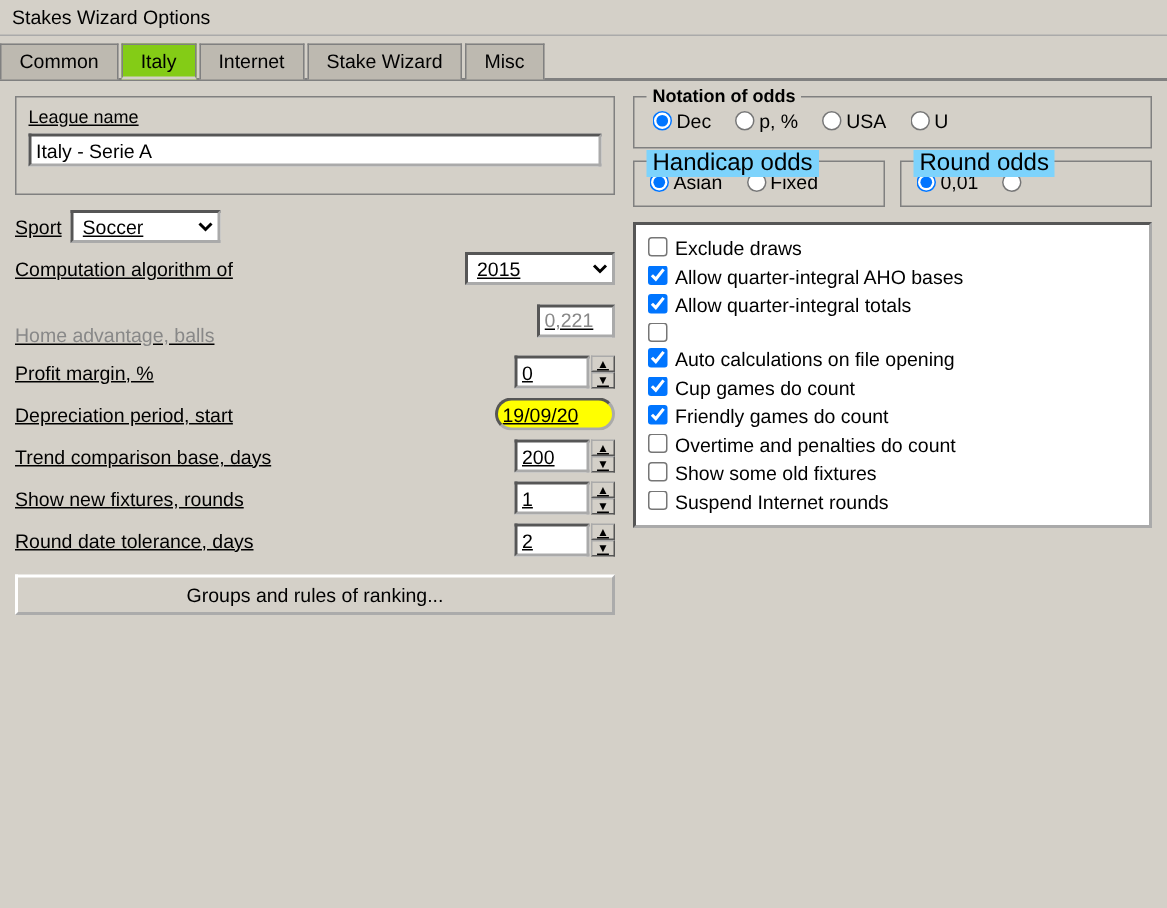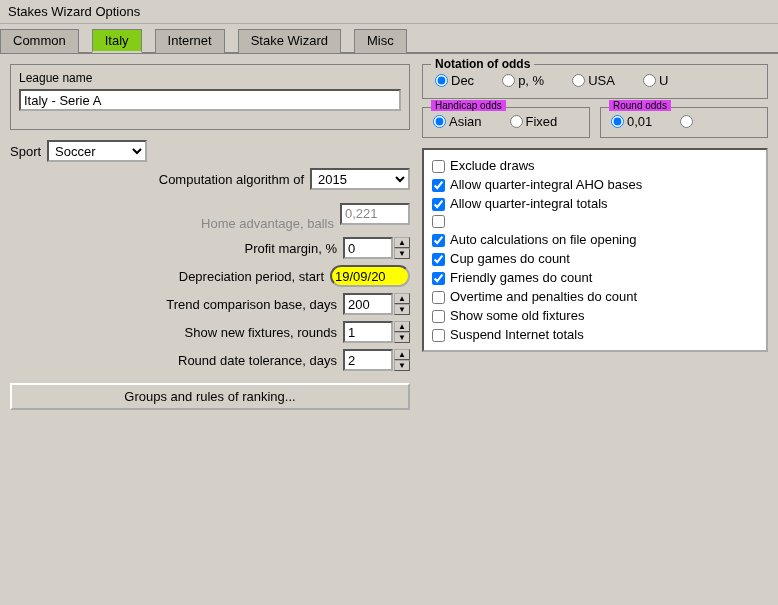--- a/index.html
+++ b/index.html
@@ -23,21 +23,21 @@
       background: #d4d0c8;
       padding-top: 4px;
       padding-left: 0;
     }
     .tab {
       padding: 3px 12px;
       border: 1px solid #808080;
       border-bottom: none;
       background: #d4d0c8;
       cursor: pointer;
-      margin-right: 13px;
+      margin-right: 2px;
       font-size: 13px;
       position: relative;
       top: 1px;
     }
     .tab.active {
       background: #84cc16;
       border-bottom: 2px solid #d4d0c8;
       font-weight: normal;
       z-index: 2;
     }
@@ -45,20 +45,21 @@
       background: #bdb9b0;
     }
     .main-content {
       display: flex;
       padding: 10px;
       gap: 12px;
     }
     .left-panel {
       width: 400px;
       min-width: 360px;
+      text-decoration: underline;
     }
     .right-panel {
       flex: 1;
     }
     .group-box {
       border: 1px solid #808080;
       padding: 8px 12px 10px;
       margin-bottom: 10px;
       position: relative;
       background: #d4d0c8;
@@ -71,21 +72,20 @@
       padding: 0 4px;
       font-size: 12px;
       font-weight: bold;
     }
     .form-row {
       display: flex;
       align-items: center;
       margin-bottom: 6px;
     }
     .form-label {
-      text-align: right;
       flex: 1;
       margin-right: 6px;
       color: #000;
     }
     .form-label.grayed {
       color: #888;
       margin-top: 20px;
     }
     input[type="text"] {
       border: 2px inset #aaa;
@@ -156,21 +156,21 @@
       border: 2px outset #fff;
       font-size: 13px;
       cursor: pointer;
       margin-top: 6px;
       text-align: center;
     }
     
     .radio-row {
       display: flex;
       align-items: center;
-      gap: 28px;
+      gap: 16px;
       flex-wrap: wrap;
     }
     .radio-item {
       display: flex;
       align-items: center;
       gap: 3px;
       cursor: pointer;
     }
     .handicap-round-row {
       display: flex;
@@ -181,32 +181,32 @@
       border: 1px solid #808080;
       padding: 6px 10px 8px;
       position: relative;
       background: #d4d0c8;
       flex: 1;
     }
     .small-group-title {
       position: absolute;
       top: -8px;
       left: 8px;
-      background: #d946ef;
+      background: #7dd3fc;
       padding: 0 4px;
-      font-size: 10px;
+      font-size: 16px;
     }
     .checkbox-list {
       border: 2px inset #aaa;
       background: #fff;
       padding: 6px 8px;
     }
     .checkbox-item {
       display: flex;
-      align-items: flex-end;
+      align-items: flex-start;
       gap: 5px;
       padding: 2px 0;
       cursor: pointer;
     }
     .checkbox-item input[type="checkbox"] {
       margin: 0;
       width: 13px;
       height: 13px;
     }
     input[type="radio"] {
@@ -267,21 +267,21 @@
       <select>
         <option>2015</option>
         <option>2014</option>
         <option>2013</option>
       </select>
     </div>
 
     
     <div class="form-row">
       <span class="form-label grayed">Home advantage, balls</span>
-      <input type="text" style="width: 70px; color: rgb(136, 136, 136);" value="0,221">
+      <input type="text" style="width: 52px; color: rgb(136, 136, 136);" value="0,221">
     </div>
 
     
     <div class="form-row">
       <span class="form-label">Profit margin, %</span>
       <div class="spinner-wrap">
         <input type="text" class="spinner-input" value="0" style="">
         <div class="spinner-buttons">
           <div class="spinner-btn">▲</div>
           <div class="spinner-btn">▼</div>
@@ -420,18 +420,18 @@
       <label class="checkbox-item">
         <input type="checkbox" style="">
         <span>Overtime and penalties do count</span>
       </label>
       <label class="checkbox-item">
         <input type="checkbox" style="">
         <span>Show some old fixtures</span>
       </label>
       <label class="checkbox-item">
         <input type="checkbox" style="">
-        <span>Suspend Internet totals</span>
+        <span>Suspend Internet rounds</span>
       </label>
     </div>
 
   </div>
 </div>
 
 </body></html>

